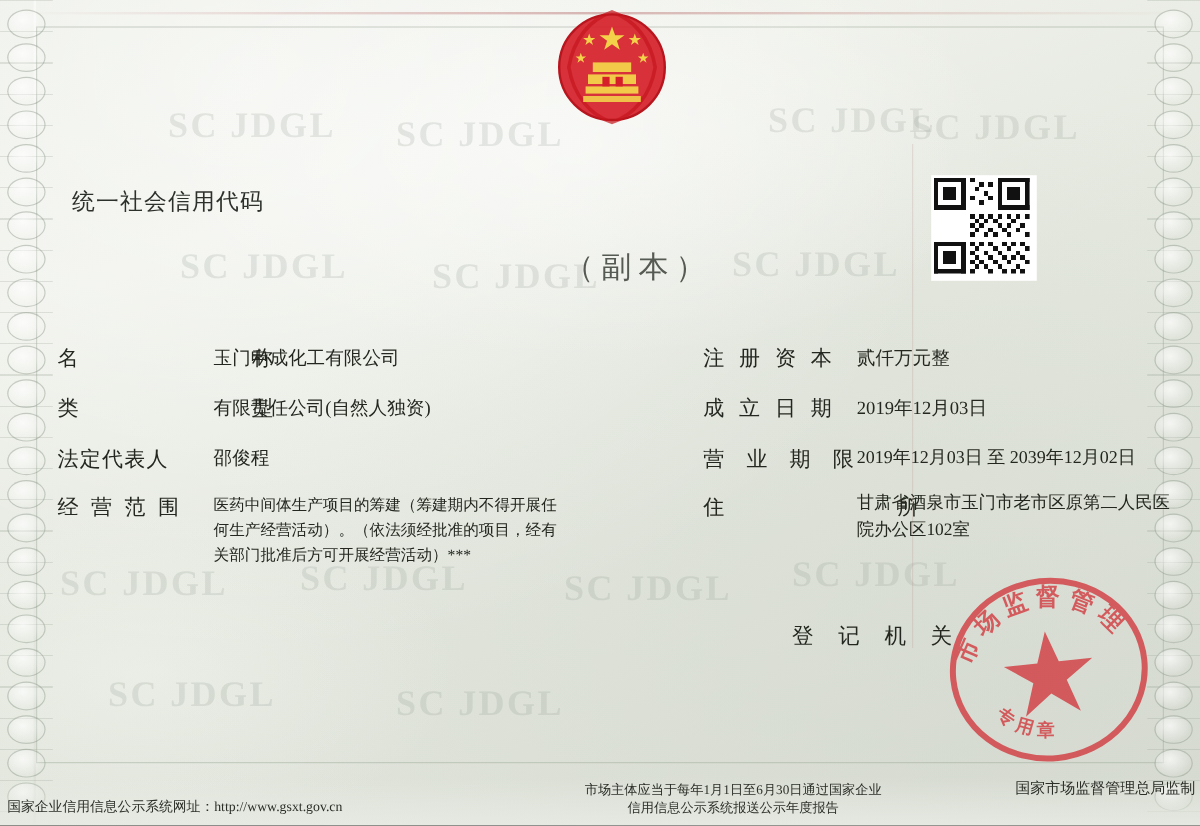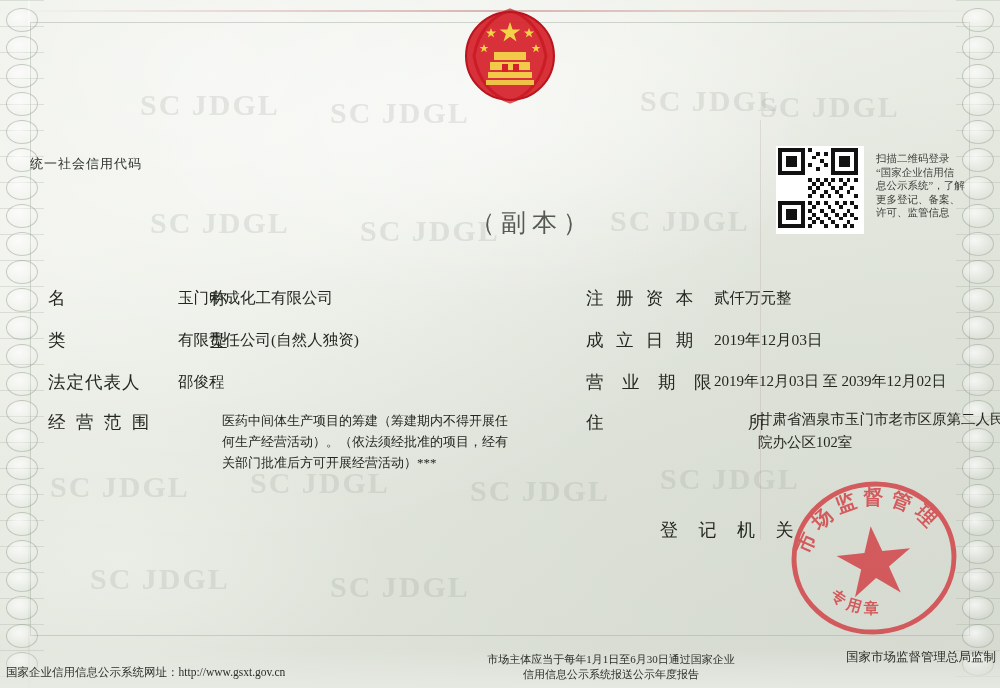--- a/index.html
+++ b/index.html
@@ -127,24 +127,24 @@
     top: 206px;
     font-family: Liberation Mono, monospace;
     font-size: 25px;
     letter-spacing: 6px;
     color: #555a52;
   }
 
   
   .code-label {
     position: absolute;
-    left: 30px;
+    left: 60px;
     top: 155px;
     font-family: Liberation Sans, sans-serif;
-    font-size: 13px;
+    font-size: 19px;
     letter-spacing: 1px;
     color: #2d312c;
   }
   .code-value {
     position: absolute;
     left: 48px;
     top: 192px;
     font-family: "Liberation Serif", serif;
     font-size: 17px;
     letter-spacing: 1.5px;
@@ -185,21 +185,20 @@
     position: absolute;
     font-family: "Liberation Serif", serif;
     font-size: 15.5px;
     color: #23271f;
     white-space: nowrap;
   }
   .field-value.wrap {
     white-space: normal;
     line-height: 21px;
     font-size: 13px;
-    margin-left: 44px;
   }
 
   
   .registrar {
     position: absolute;
     left: 660px;
     top: 518px;
     font-family: "Liberation Serif", serif;
     font-size: 18px;
     letter-spacing: 8px;
@@ -470,23 +469,20 @@
         <rect x="14" y="19" width="1" height="1"></rect>
           <rect x="18" y="19" width="1" height="1"></rect>
         <rect x="8" y="20" width="1" height="1"></rect>
           <rect x="12" y="20" width="1" height="1"></rect>
         <rect x="15" y="20" width="1" height="1"></rect>
           <rect x="17" y="20" width="1" height="1"></rect>
         <rect x="19" y="20" width="1" height="1"></rect>
       </g>
     </svg>
   </div>
-  <div class="qr-note">
-    扫描二维码登录<br>“国家企业信用信<br>息公示系统”，了解<br>更多登记、备案、<br>许可、监管信息
-  </div>
 
   <div class="field-label" style="left:48px; top:286px; letter-spacing:23px;">名　　　称</div>
   <div class="field-value" style="left:178px; top:288px;">玉门申成化工有限公司</div>
 
   <div class="field-label" style="left:48px; top:328px; letter-spacing:23px;">类　　　型</div>
   <div class="field-value" style="left:178px; top:330px;">有限责任公司(自然人独资)</div>
 
   <div class="field-label" style="left:48px; top:370px; letter-spacing:1px;">法定代表人</div>
   <div class="field-value" style="left:178px; top:372px;">邵俊程</div>
 

